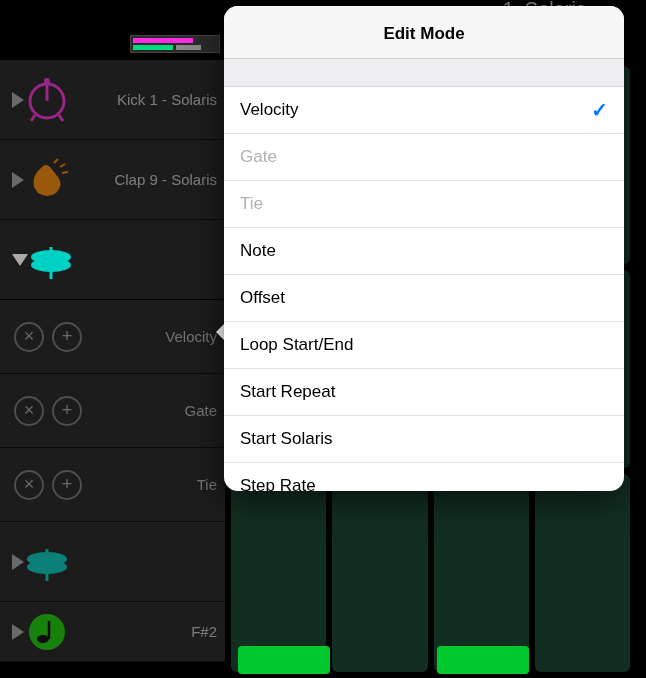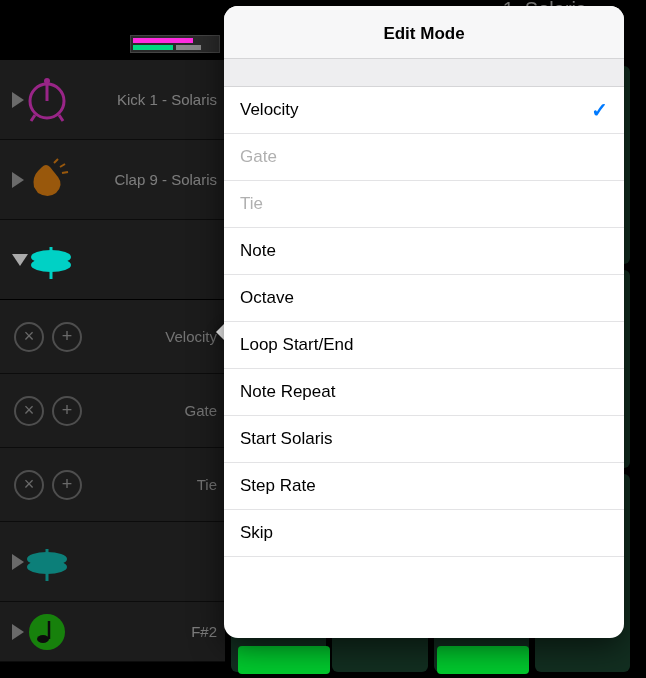--- a/index.html
+++ b/index.html
@@ -17,21 +17,21 @@
   .track-label { color: #ccc; font-size: 15px; flex: 1; text-align: right; line-height: 1.2; }
   .track-label.small { font-size: 14px; }
   .sub-row { height: 74px; display: flex; align-items: center; padding: 0 8px 0 14px; border-bottom: 1px solid #000; gap: 8px; background: #1c1c1c; }
   .sub-row.dim { opacity: 0.55; }
   .circ-btn { width: 30px; height: 30px; border: 2px solid #777; border-radius: 50%; display: flex; align-items: center; justify-content: center; color: #aaa; font-size: 18px; font-weight: 300; flex-shrink: 0; }
   .sub-label { color: #bbb; font-size: 15px; flex: 1; text-align: right; }
   .bg-cells { position: absolute; left: 225px; top: 60px; right: 10px; bottom: 0; display: grid; grid-template-columns: repeat(4, 1fr); gap: 6px; padding: 6px; opacity: 0.6; }
   .cell { background: #1e4d36; border-radius: 6px; }
   .bottom-cells { position: absolute; left: 238px; right: 18px; top: 646px; height: 28px; display: grid; grid-template-columns: repeat(4, 1fr); gap: 8px; }
   .bc { background: #00c82d; border-radius: 4px; }
-  .popover { position: absolute; left: 224px; top: 6px; width: 400px; height: 632px; background: #fff; border-radius: 14px; box-shadow: 0 8px 32px rgba(0,0,0,0.6); display: flex; flex-direction: column; overflow: hidden; }
+  .popover { position: absolute; left: 224px; top: 6px; width: 400px; height: 485px; background: #fff; border-radius: 14px; box-shadow: 0 8px 32px rgba(0,0,0,0.6); display: flex; flex-direction: column; overflow: hidden; }
   .popover-title { text-align: center; font-weight: 600; font-size: 17px; color: #000; padding: 18px 0 14px; background: #f7f7f8; border-bottom: 1px solid #d5d5d7; }
   .popover-spacer { height: 28px; background: #eeeef0; border-bottom: 1px solid #d5d5d7; }
   .popover-list { flex: 1; overflow: hidden; }
   .popover-item { height: 47px; display: flex; align-items: center; padding: 0 16px; border-bottom: 1px solid #e3e3e5; font-size: 17px; color: #000; }
   .popover-item.disabled { color: #b0b0b0; }
   .popover-item .chk { margin-left: auto; color: #007aff; font-size: 20px; font-weight: 600; }
   .pop-arrow { position: absolute; left: 216px; top: 320px; width: 0; height: 0; border-top: 12px solid transparent; border-bottom: 12px solid transparent; border-right: 12px solid #fff; filter: drop-shadow(-2px 0 4px rgba(0,0,0,0.3)); }
   .header-txt { position: absolute; right: 60px; top: -2px; color: #888; font-size: 20px; }
 </style>
 </head>
@@ -159,27 +159,27 @@
     <div class="popover-item disabled">
       <span>Gate</span>
     </div>
     <div class="popover-item disabled">
       <span>Tie</span>
     </div>
     <div class="popover-item">
       <span>Note</span>
     </div>
     <div class="popover-item">
-      <span>Octave</span>
+      <span>Offset</span>
     </div>
     <div class="popover-item">
       <span>Loop Start/End</span>
     </div>
     <div class="popover-item">
-      <span>Note Repeat</span>
+      <span>Start Repeat</span>
     </div>
     <div class="popover-item">
       <span>Start Solaris</span>
     </div>
     <div class="popover-item">
       <span>Step Rate</span>
     </div>
     <div class="popover-item">
       <span>Skip</span>
     </div>

